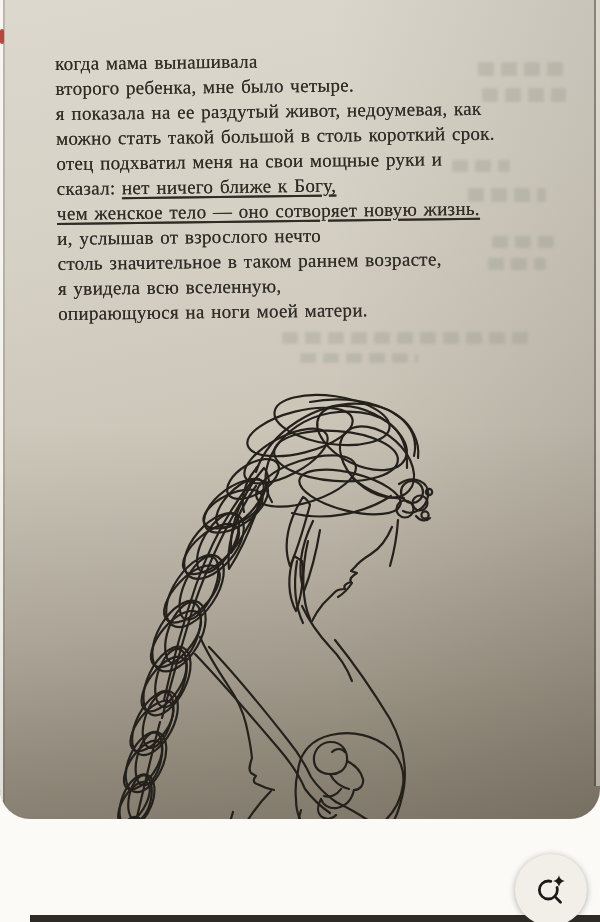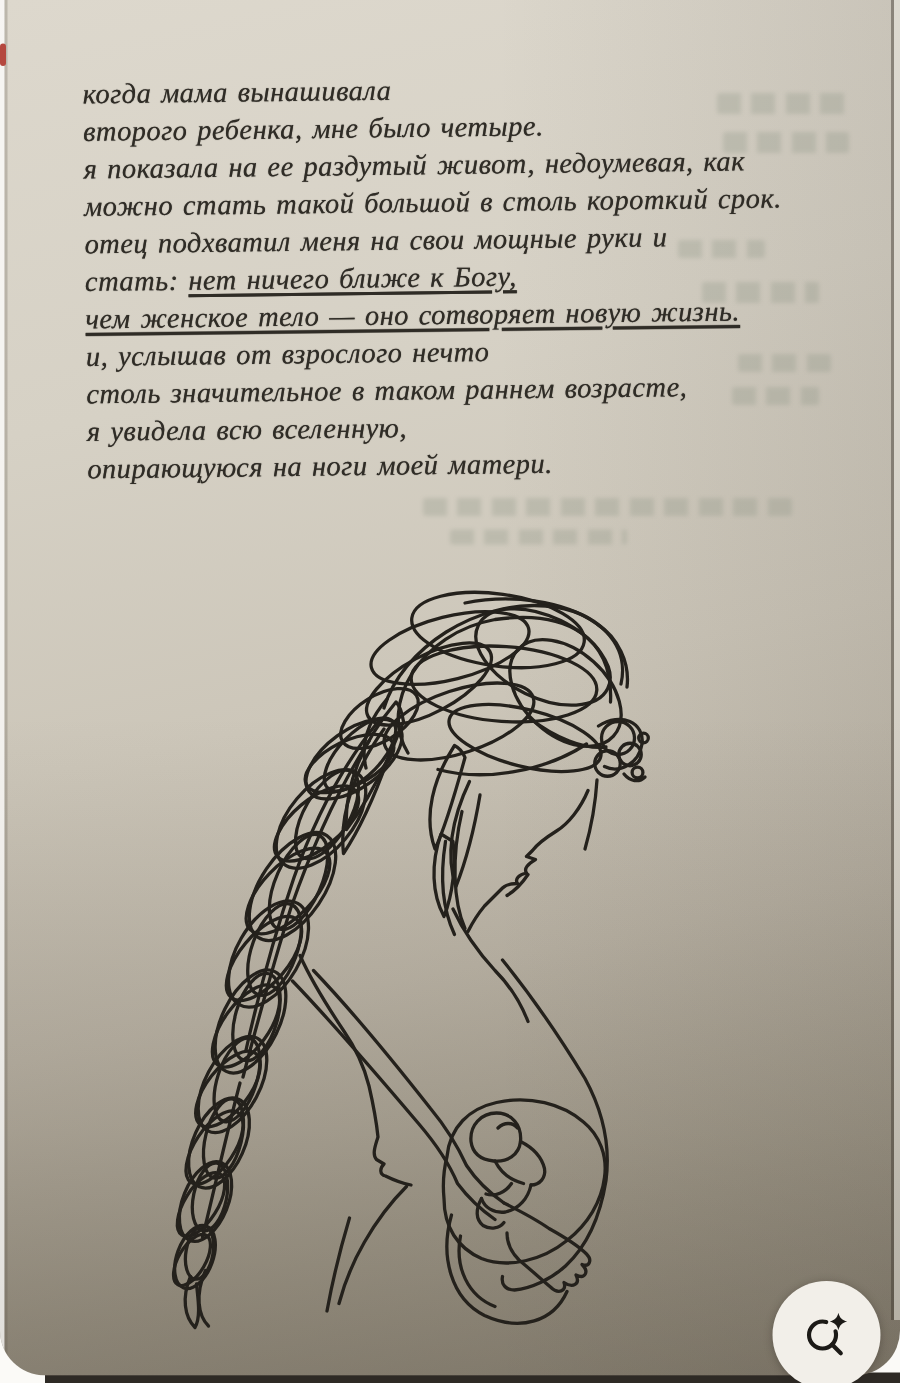--- a/index.html
+++ b/index.html
@@ -3,29 +3,28 @@
 <meta charset="utf-8">
 <style>
   html,body{margin:0;padding:0;}
   body{
     width:600px;height:922px;overflow:hidden;position:relative;
     background:#fbfaf7;
     font-family:"Liberation Serif", serif;
   }
   
   .photo-card{
-    position:absolute;left:0;top:0;width:600px;height:917px;
+    position:absolute;left:0;top:0;width:600px;height:819px;
     border-radius:0 0 30px 30px;
     overflow:hidden;
     background:
       linear-gradient(to bottom, rgba(0,0,0,0) 52%, rgba(58,50,40,0.16) 82%, rgba(58,50,40,0.30) 100%),
       linear-gradient(to right, rgba(0,0,0,0) 55%, rgba(52,46,38,0.10) 100%),
       linear-gradient(168deg,#ddd8cd 0%, #d6d1c5 28%, #ccc6b9 50%, #bfb8aa 68%, #aba494 85%, #9b9484 100%);
     z-index:2;
-    font-style:italic;
   }
   .edge-left-white{position:absolute;left:0;top:0;width:3px;height:100%;background:rgba(255,255,255,0.75);}
   .edge-left-line{position:absolute;left:3px;top:0;width:2px;height:100%;background:rgba(90,82,70,0.25);}
   .edge-right-line{position:absolute;right:4px;top:0;width:2px;height:96%;background:rgba(60,54,44,0.45);}
   .edge-right-lt{position:absolute;right:0;top:0;width:4px;height:96%;background:rgba(240,238,230,0.5);}
   .red-mark{position:absolute;left:0;top:29px;width:4px;height:15px;border-radius:2px;}
 
   
   .poem{
     position:absolute;left:55px;top:51px;right:14px;
@@ -77,21 +76,21 @@
   <div class="edge-right-lt"></div>
   <div class="edge-right-line"></div>
   <div class="red-mark" id="red-mark" style="background: rgb(181, 72, 63);"></div>
 
   <div class="poem" id="poem" style="color: rgb(47, 44, 38);">
       <div><span>когда мама вынашивала</span></div>
       <div><span>второго ребенка, мне было четыре.</span></div>
       <div><span>я показала на ее раздутый живот, недоумевая, как</span></div>
       <div><span>можно стать такой большой в столь короткий срок.</span></div>
       <div><span>отец подхватил меня на свои мощные руки и</span></div>
-      <div><span>стать: </span><span class="u">нет ничего ближе к Богу,</span></div>
+      <div><span>сказал: </span><span class="u">нет ничего ближе к Богу,</span></div>
       <div><span class="u">чем женское тело — оно сотворяет новую жизнь.</span></div>
       <div><span>и, услышав от взрослого нечто</span></div>
       <div><span>столь значительное в таком раннем возрасте,</span></div>
       <div><span>я увидела всю вселенную,</span></div>
       <div><span>опирающуюся на ноги моей матери.</span></div>
     </div>
 
   <div class="ghost" style="left:478px;top:62px;width:88px;height:14px;"></div>
   <div class="ghost" style="left:482px;top:88px;width:84px;height:14px;"></div>
   <div class="ghost" style="left:452px;top:160px;width:58px;height:12px;"></div>

